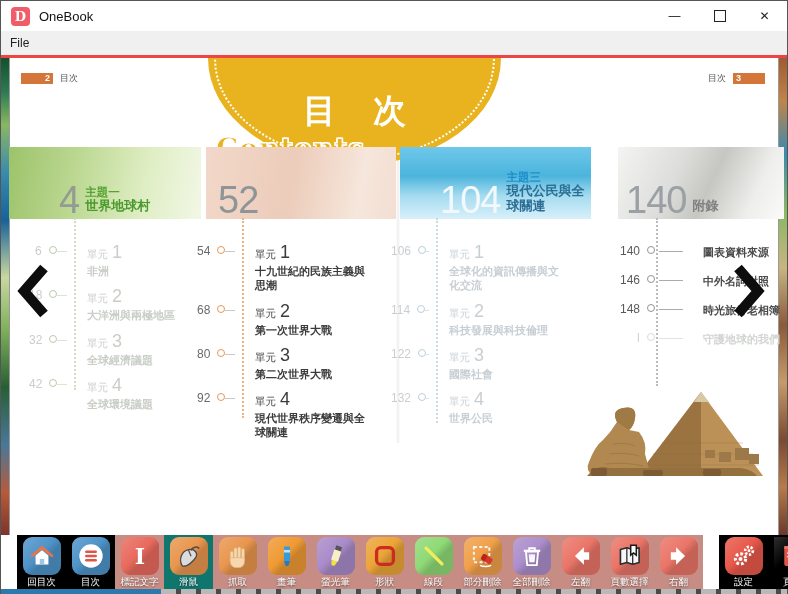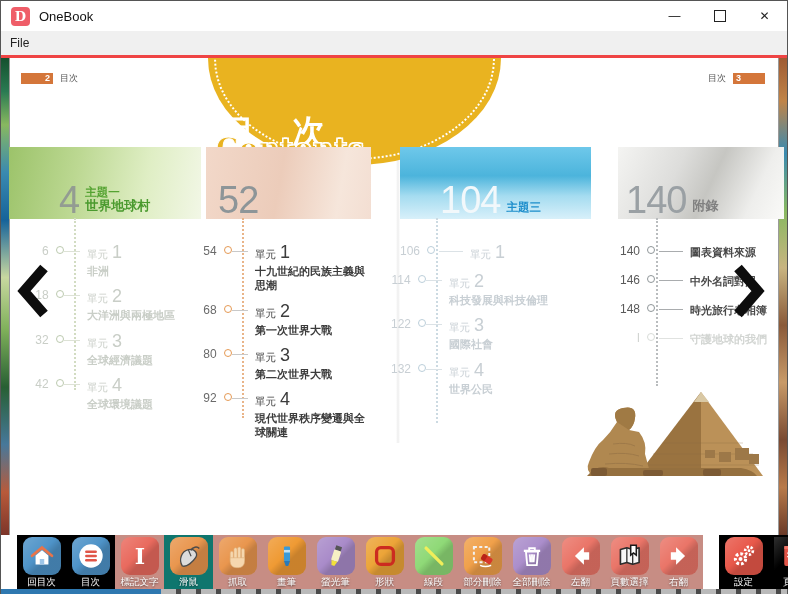--- a/index.html
+++ b/index.html
@@ -29,44 +29,44 @@
   .corner{position:absolute;top:14px;display:flex;align-items:center;font-size:9px;color:#555;}
   .corner-left{left:20px;}
   .corner-right{right:22px;}
   .cornertab{background:#d4763a;color:#fff;font-weight:bold;height:11px;line-height:11px;width:32px;font-size:9px;}
   .corner-left .cornertab{text-align:right;padding-right:3px;margin-right:7px;box-sizing:border-box;}
   .corner-right .cornertab{text-align:left;padding-left:3px;margin-left:7px;box-sizing:border-box;}
 
   
   .semicircle{position:absolute;left:207px;top:0;width:293px;height:107px;background:#e9b320;border-radius:0 0 147px 147px / 0 0 107px 107px;}
   .semicircle .dots{position:absolute;left:6px;right:6px;top:-4px;bottom:5px;border:2px dotted #fff;border-top:none;border-radius:0 0 141px 141px / 0 0 101px 101px;}
-  .title-zh{position:absolute;left:0;right:0;top:52px;color:#fff;font-size:33px;font-weight:bold;letter-spacing:14px;text-indent:14px;}
+  .title-zh{position:absolute;left:0;right:0;top:31px;text-align:center;color:#fff;font-size:33px;font-weight:bold;letter-spacing:14px;text-indent:14px;}
   .title-en{position:absolute;left:8px;top:74px;font-family:"DejaVu Serif",serif;font-weight:bold;font-size:28px;color:#e9b320;
             -webkit-text-stroke:1px #fff;text-shadow:0 0 1px #fff,1px 1px 0 #fff,-1px -1px 0 #fff,1px -1px 0 #fff,-1px 1px 0 #fff;letter-spacing:1px;}
 
   
   .banner{position:absolute;top:89px;height:72px;display:flex;align-items:flex-end;padding-bottom:3px;box-sizing:border-box;}
   .banner .num{font-size:38px;line-height:.85;letter-spacing:-1px;}
   .banner .bt{margin-left:6px;line-height:1.15;padding-bottom:2px;}
   .banner .theme{font-size:11.5px;font-weight:bold;}
   .banner .btitle{font-size:13px;font-weight:bold;}
   .banner1{left:8px;width:192px;background:linear-gradient(100deg,#9cc36a,#bcd892 35%,#dfeec4 70%,#f2f7e6);padding-left:50px;}
-  .banner2{left:205px;width:165px;background:linear-gradient(100deg,#f2d8c9,#ecccba 45%,#f6e6db 80%,#f3ded2);padding-left:12px;}
+  .banner2{left:205px;width:190px;background:linear-gradient(100deg,#f2d8c9,#ecccba 45%,#f6e6db 80%,#f3ded2);padding-left:12px;}
   .banner3{left:399px;width:191px;background:linear-gradient(180deg,#6ec8ea 0%,#4cb4dc 40%,#a5dcf0 68%,#d8f0fa 100%);padding-left:40px;}
   .banner4{left:617px;width:166px;background:linear-gradient(115deg,#f4f4f2,#dddddb 35%,#c6c6c2 55%,#eeeeec 80%,#fafaf8);padding-left:8px;}
 
   
   .list{position:absolute;top:184px;width:172px;}
   .vline{position:absolute;left:45px;top:-24px;border-left:2px dotted var(--vline);}
   .item{display:flex;margin-bottom:8px;position:relative;}
   .pg{width:34px;text-align:right;font-size:12px;color:var(--pg);padding-right:5px;box-sizing:border-box;margin-top:2px;}
   .node{width:14px;}
   .dot{display:block;width:6px;height:6px;border:1.5px solid var(--dot);border-radius:50%;background:#fff;margin-top:4px;margin-left:2px;}
   .conn{width:24px;border-top:1.2px solid var(--line);margin-top:9px;}
-  .titles{flex:1;margin-left:7px;}
+  .titles{flex:1;margin-left:20px;}
   .unitline{font-size:10.5px;color:var(--text);white-space:nowrap;}
   .uno{font-size:18px;margin-left:4px;color:var(--text);}
   .sub{font-size:11px;font-weight:bold;color:var(--text);width:114px;line-height:1.3;margin-top:1px;}
   .sub-inline{font-size:11px;font-weight:bold;color:var(--text);margin-top:3px;white-space:nowrap;}
   .list4 .item{margin-bottom:11px;}
   .item.faded{--text:#d2d5d2;--pg:#d2d5d2;--dot:#d8dcd8;--line:#e0e2e0;}
 
   
   .chev{position:absolute;top:206px;width:36px;height:54px;}
   .chev-left{left:13px;}
@@ -141,20 +141,21 @@
             <div class="btitle" style="color:#4a9a2e">世界地球村</div>
           </div>
         </div>
         <div class="banner banner2">
           <div class="num" style="color:#8d9598">52</div>
         </div>
         <div class="banner banner3">
           <div class="num" style="color:#f2f8fb">104</div>
           <div class="bt">
             <div class="theme" style="color:#1f8fcc">主題三</div>
+            <div class="btitle" style="color:#2c6d94">現代公民與全球關連</div>
           </div>
         </div>
         <div class="banner banner4">
           <div class="num" style="color:#9aa0a4">140</div>
           <div class="bt">
             <div class="btitle" style="color:#808080">附錄</div>
           </div>
         </div>
       </div>
     <div id="lists">
@@ -255,20 +256,21 @@
         <div class="list list3" style="left: 390px; --text: #c8cfd4; --pg: #c8cfd4; --dot: #bccfda; --line: #dbe2e6; --vline: #ccdae2;">
           <div class="vline" style="height:205px"></div>
           <div class="item">
             <span class="pg">106</span>
             <span class="node">
               <span class="dot"></span>
             </span>
             <span class="conn"></span>
             <div class="titles">
               <div class="unitline"><span>單元</span><span class="uno">1</span></div>
+              <div class="sub">全球化的資訊傳播與文化交流</div>
             </div>
           </div>
           <div class="item">
             <span class="pg">114</span>
             <span class="node">
               <span class="dot"></span>
             </span>
             <span class="conn"></span>
             <div class="titles">
               <div class="unitline"><span>單元</span><span class="uno">2</span></div>

